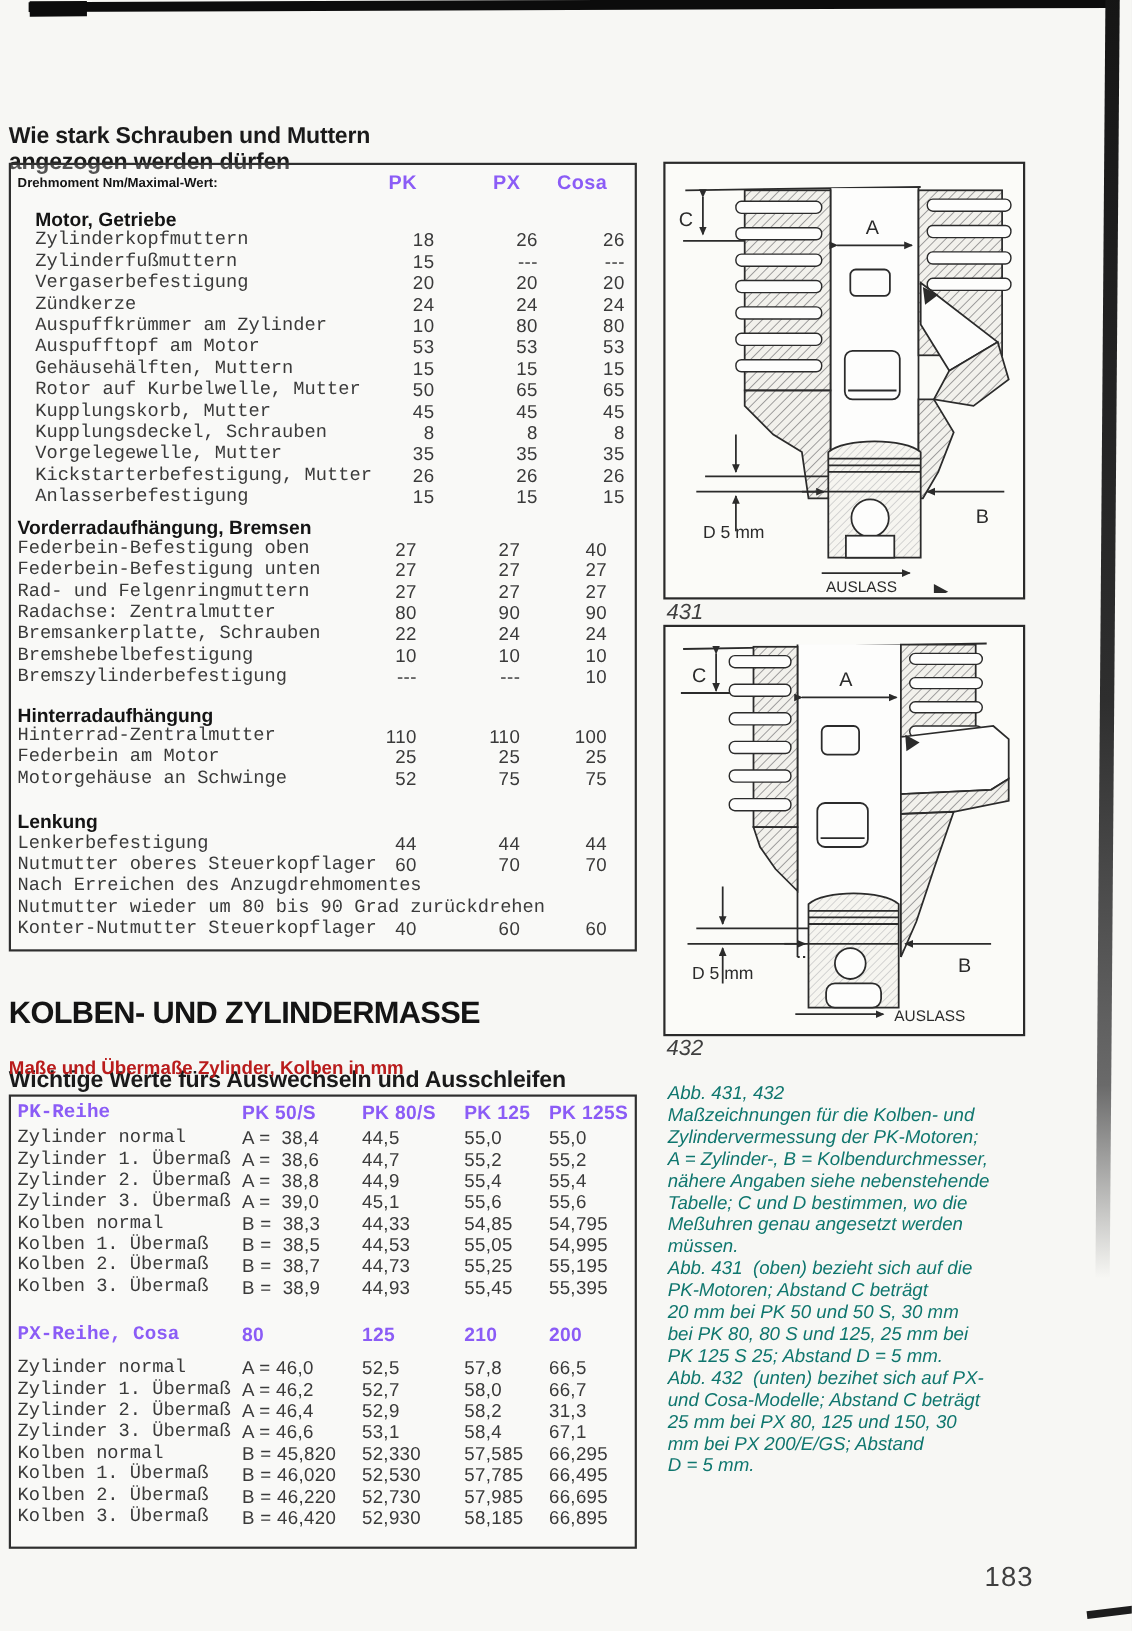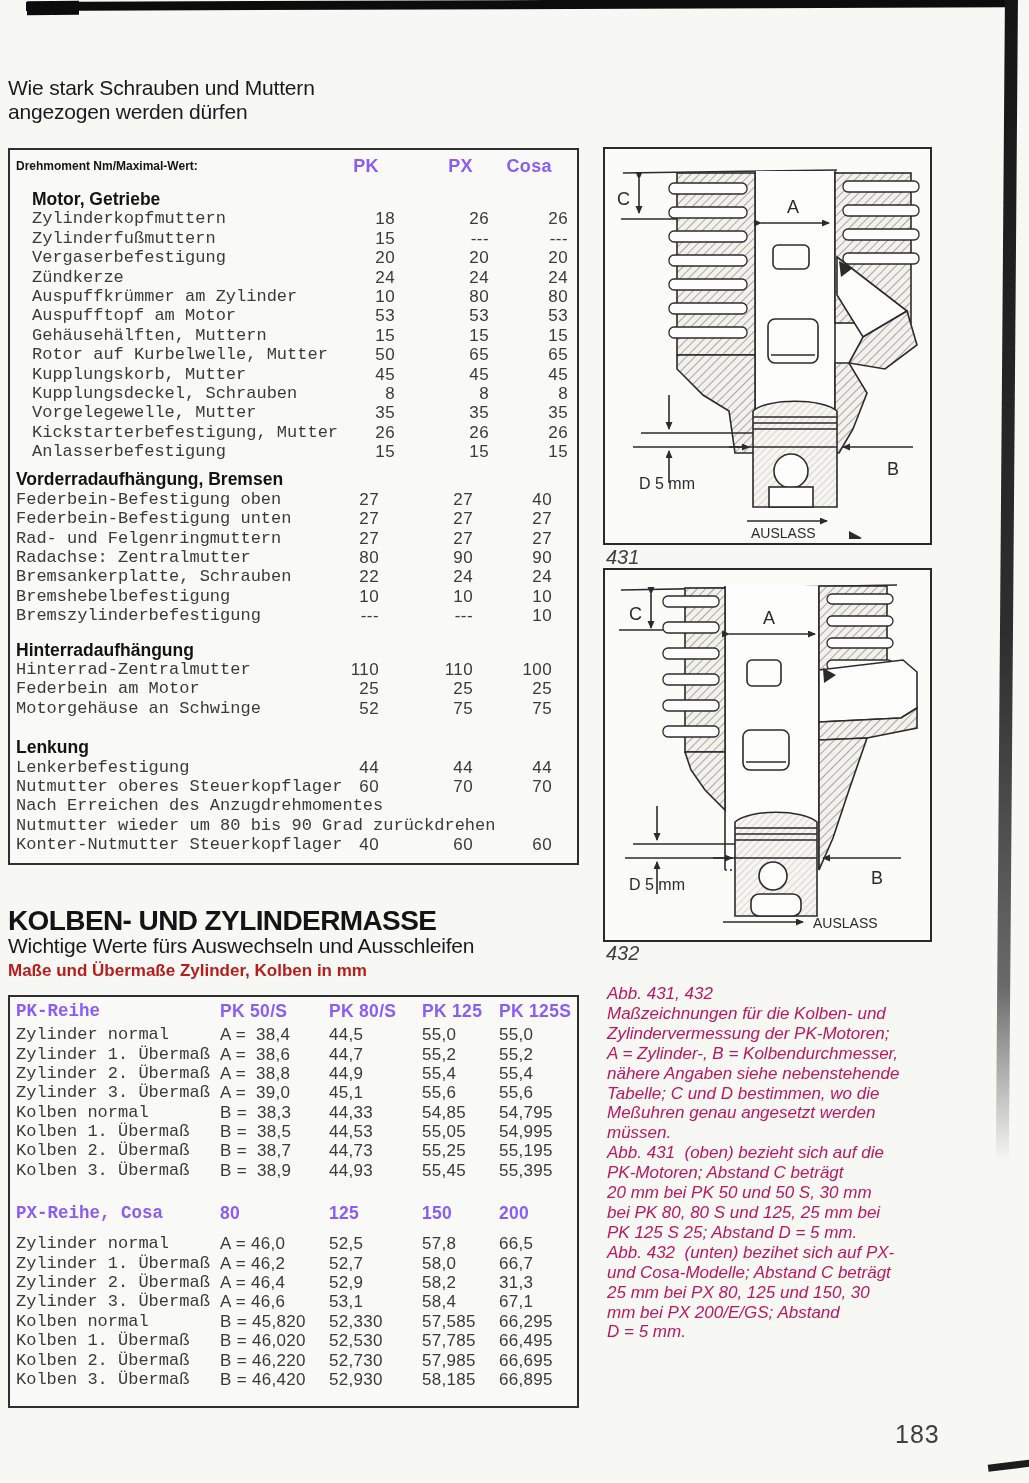--- a/index.html
+++ b/index.html
@@ -8,21 +8,21 @@
 
   
   .scan-top{position:absolute;left:26px;top:2px;width:982px;height:9px;background:#0c0c0c;transform:rotate(-0.22deg);transform-origin:left top;}
   .scan-top-nub{position:absolute;left:27px;top:1px;width:52px;height:14px;background:#0c0c0c;transform:rotate(-0.3deg);}
   .scan-right{position:absolute;left:1005px;top:-8px;width:13px;height:1170px;transform:rotate(0.45deg);transform-origin:top left;
               background:linear-gradient(#151515 0%,#2e2e2e 55%,#6a6a6a 85%,rgba(120,120,120,0) 100%);}
   .scan-corner{position:absolute;left:988px;top:1462px;width:46px;height:7px;background:#1d1d1d;transform:rotate(-7deg);}
 
   
   .h-title{position:absolute;left:8px;font-weight:bold;color:#141414;font-size:28px;letter-spacing:-0.6px;white-space:nowrap;}
-  .h-sub{position:absolute;left:8px;font-weight:normal;color:#1a1a1a;font-size:21px;letter-spacing:-0.2px;white-space:nowrap;}
+  .h-sub{position:absolute;left:8px;font-weight:bold;color:#1a1a1a;font-size:21px;letter-spacing:-0.2px;white-space:nowrap;margin-top:36px;}
   .h-note{position:absolute;left:8px;color:#b91c1c;font-size:17px;white-space:nowrap;font-weight:bold;}
 
   
   .t-box{position:absolute;border:2px solid #2f2f2f;background:rgba(255,255,255,0.25);}
   .t1{left:8px;top:148px;width:567px;height:706px;padding-top:7px;font-size:17px;line-height:19.4px;}
   .t2{left:8px;top:995px;width:567px;height:404px;padding-top:5px;font-size:17px;line-height:19.35px;}
 
   .t-row{position:relative;height:19.4px;white-space:nowrap;}
   .t2 .t-row{height:19.35px;}
   .t-hdr-row{position:relative;height:22px;white-space:nowrap;}
@@ -37,21 +37,21 @@
   
   .c2{position:absolute;left:210px;white-space:pre;letter-spacing:0.3px;}
   .c3{position:absolute;left:319px;white-space:pre;letter-spacing:0.3px;}
   .c4{position:absolute;left:412px;white-space:pre;letter-spacing:0.3px;}
   .c5{position:absolute;left:489px;white-space:pre;letter-spacing:0.3px;}
   .dim-hdr{height:21px;}
 
   
   .fig-box{position:absolute;border:2px solid #2a2a2a;background:#fbfbf8;}
   .fig-label{position:absolute;font-style:italic;font-size:20px;color:#3f3f3f;}
-  .caption{position:absolute;left:607px;top:984px;width:395px;font-style:italic;font-size:17px;line-height:19.9px;color:#be185d;}
+  .caption{position:absolute;left:607px;top:984px;width:395px;font-style:italic;font-size:17px;line-height:19.9px;color:#0f766e;}
   .caption div{white-space:pre;}
   .page-num{position:absolute;left:895px;top:1420px;font-size:25px;color:#3f3f3f;letter-spacing:1px;}
 
   svg text{font-family:"Liberation Sans","DejaVu Sans",sans-serif;fill:#2b2b2b;}
 </style>
 </head>
 <body>
 
 <div class="page">
 
@@ -327,21 +327,21 @@
           <span class="lbl">Kolben 3. Übermaß</span>
           <span class="c2">B =  38,9</span>
           <span class="c3">44,93</span>
           <span class="c4">55,45</span>
           <span class="c5">55,395</span>
         </div>
         <div class="t-row dim-hdr" style="margin-top: 24px;">
           <span class="lbl bold" style="font-size: 17.5px;">PX-Reihe, Cosa</span>
           <span class="c2 bold" style="font-size: 17.5px;">80</span>
           <span class="c3 bold" style="font-size: 17.5px;">125</span>
-          <span class="c4 bold" style="font-size: 17.5px;">150</span>
+          <span class="c4 bold" style="font-size: 17.5px;">210</span>
           <span class="c5 bold" style="font-size: 17.5px;">200</span>
         </div>
         <div class="t-row" style="margin-top: 11px;">
           <span class="lbl">Zylinder normal</span>
           <span class="c2">A = 46,0</span>
           <span class="c3">52,5</span>
           <span class="c4">57,8</span>
           <span class="c5">66,5</span>
         </div>
         <div class="t-row">

